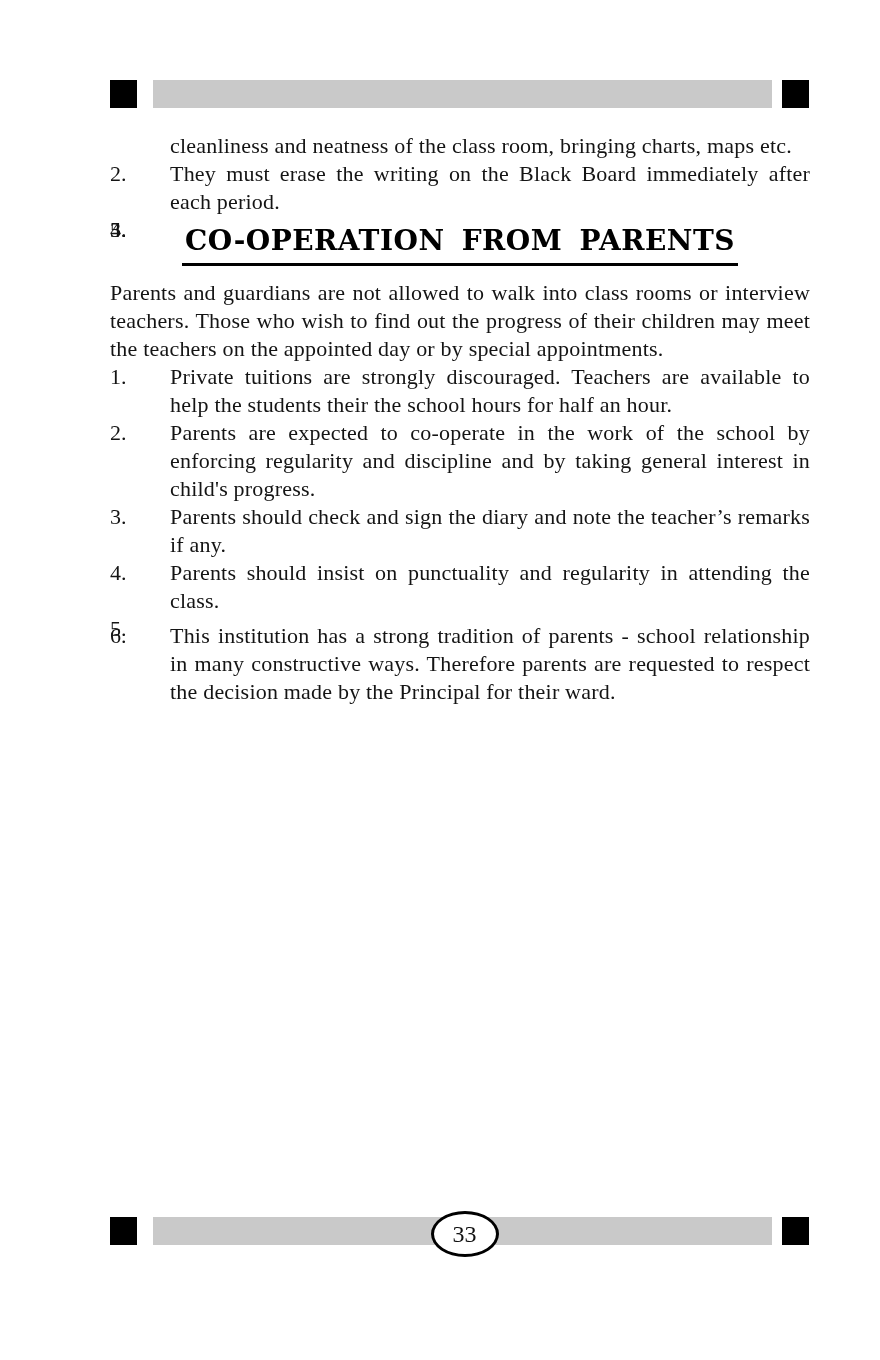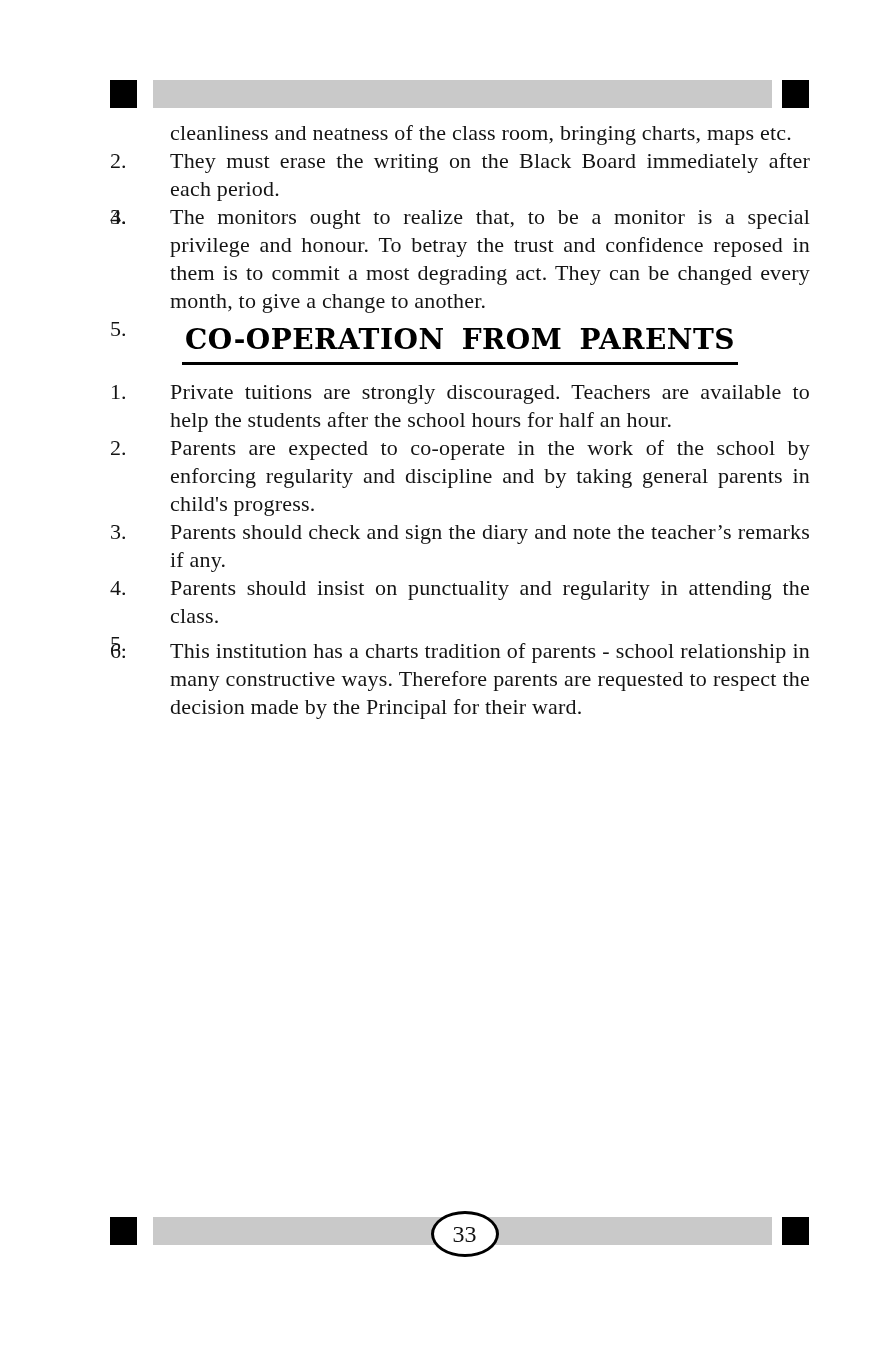--- a/index.html
+++ b/index.html
@@ -31,21 +31,21 @@
     background: #ffffff;
     border: 3px solid #000000;
     border-radius: 50%;
     display: flex; align-items: center; justify-content: center;
     font-size: 24px; color: #111111;
   }
 
   
   .content {
     position: absolute;
-    left: 110px; top: 119px; width: 700px;
+    left: 110px; top: 132px; width: 700px;
     font-size: 22px; line-height: 28px;
     letter-spacing: 0.2px;
     text-align: justify;
   }
   .item { position: relative; padding-left: 60px; }
   .item .num { position: absolute; left: 0; top: 0; letter-spacing: 0; }
   .cont { padding-left: 60px; }
   .mt { margin-top: 7px; }
 
   .heading {
@@ -84,57 +84,57 @@
       <span class="num">2.</span>
       <span>They must erase the writing on the Black Board immediately after each period.</span>
     </div>
 
     <div class="item">
       <span class="num">3.</span>
     </div>
 
     <div class="item">
       <span class="num">4.</span>
-      <span>The monitors ought to realize that, to be a monitor is a special privilege and honour. To betray the trust and confidence reposed in them is to commit a most degrading act. They can be changed every month, to give a change to another.</span>
     </div>
 
     <div class="item">
       <span class="num">5.</span>
     </div>
 
     <h1 class="heading">CO-OPERATION FROM PARENTS</h1>
 
+    <p class="intro">Parents and guardians are not allowed to walk into class rooms or interview teachers. Those who wish to find out the progress of their children may meet the teachers on the appointed day or by special appointments.</p>
 
     <div class="item">
       <span class="num">1.</span>
-      <span>Private tuitions are strongly discouraged. Teachers are available to help the students after the school hours for half an hour.</span>
+      <span>Private tuitions are strongly discouraged. Teachers are available to help the students their the school hours for half an hour.</span>
     </div>
 
     <div class="item">
       <span class="num">2.</span>
-      <span>Parents are expected to co-operate in the work of the school by enforcing regularity and discipline and by taking general parents in child's progress.</span>
+      <span>Parents are expected to co-operate in the work of the school by enforcing regularity and discipline and by taking general interest in child's progress.</span>
     </div>
 
     <div class="item">
       <span class="num">3.</span>
       <span>Parents should check and sign the diary and note the teacher’s remarks if any.</span>
     </div>
 
     <div class="item">
       <span class="num">4.</span>
       <span>Parents should insist on punctuality and regularity in attending the class.</span>
     </div>
 
     <div class="item">
       <span class="num">5.</span>
     </div>
 
     <div class="item mt">
       <span class="num">6.</span>
-      <span>This institution has a charts tradition of parents - school relationship in many constructive ways. Therefore parents are requested to respect the decision made by the Principal for their ward.</span>
+      <span>This institution has a strong tradition of parents - school relationship in many constructive ways. Therefore parents are requested to respect the decision made by the Principal for their ward.</span>
     </div>
 
   </div>
 
   <div class="band band-bottom">
     <div class="sq"></div>
     <div class="bar"></div>
     <div class="sq"></div>
     <div class="page-badge">
       <span>33</span>

